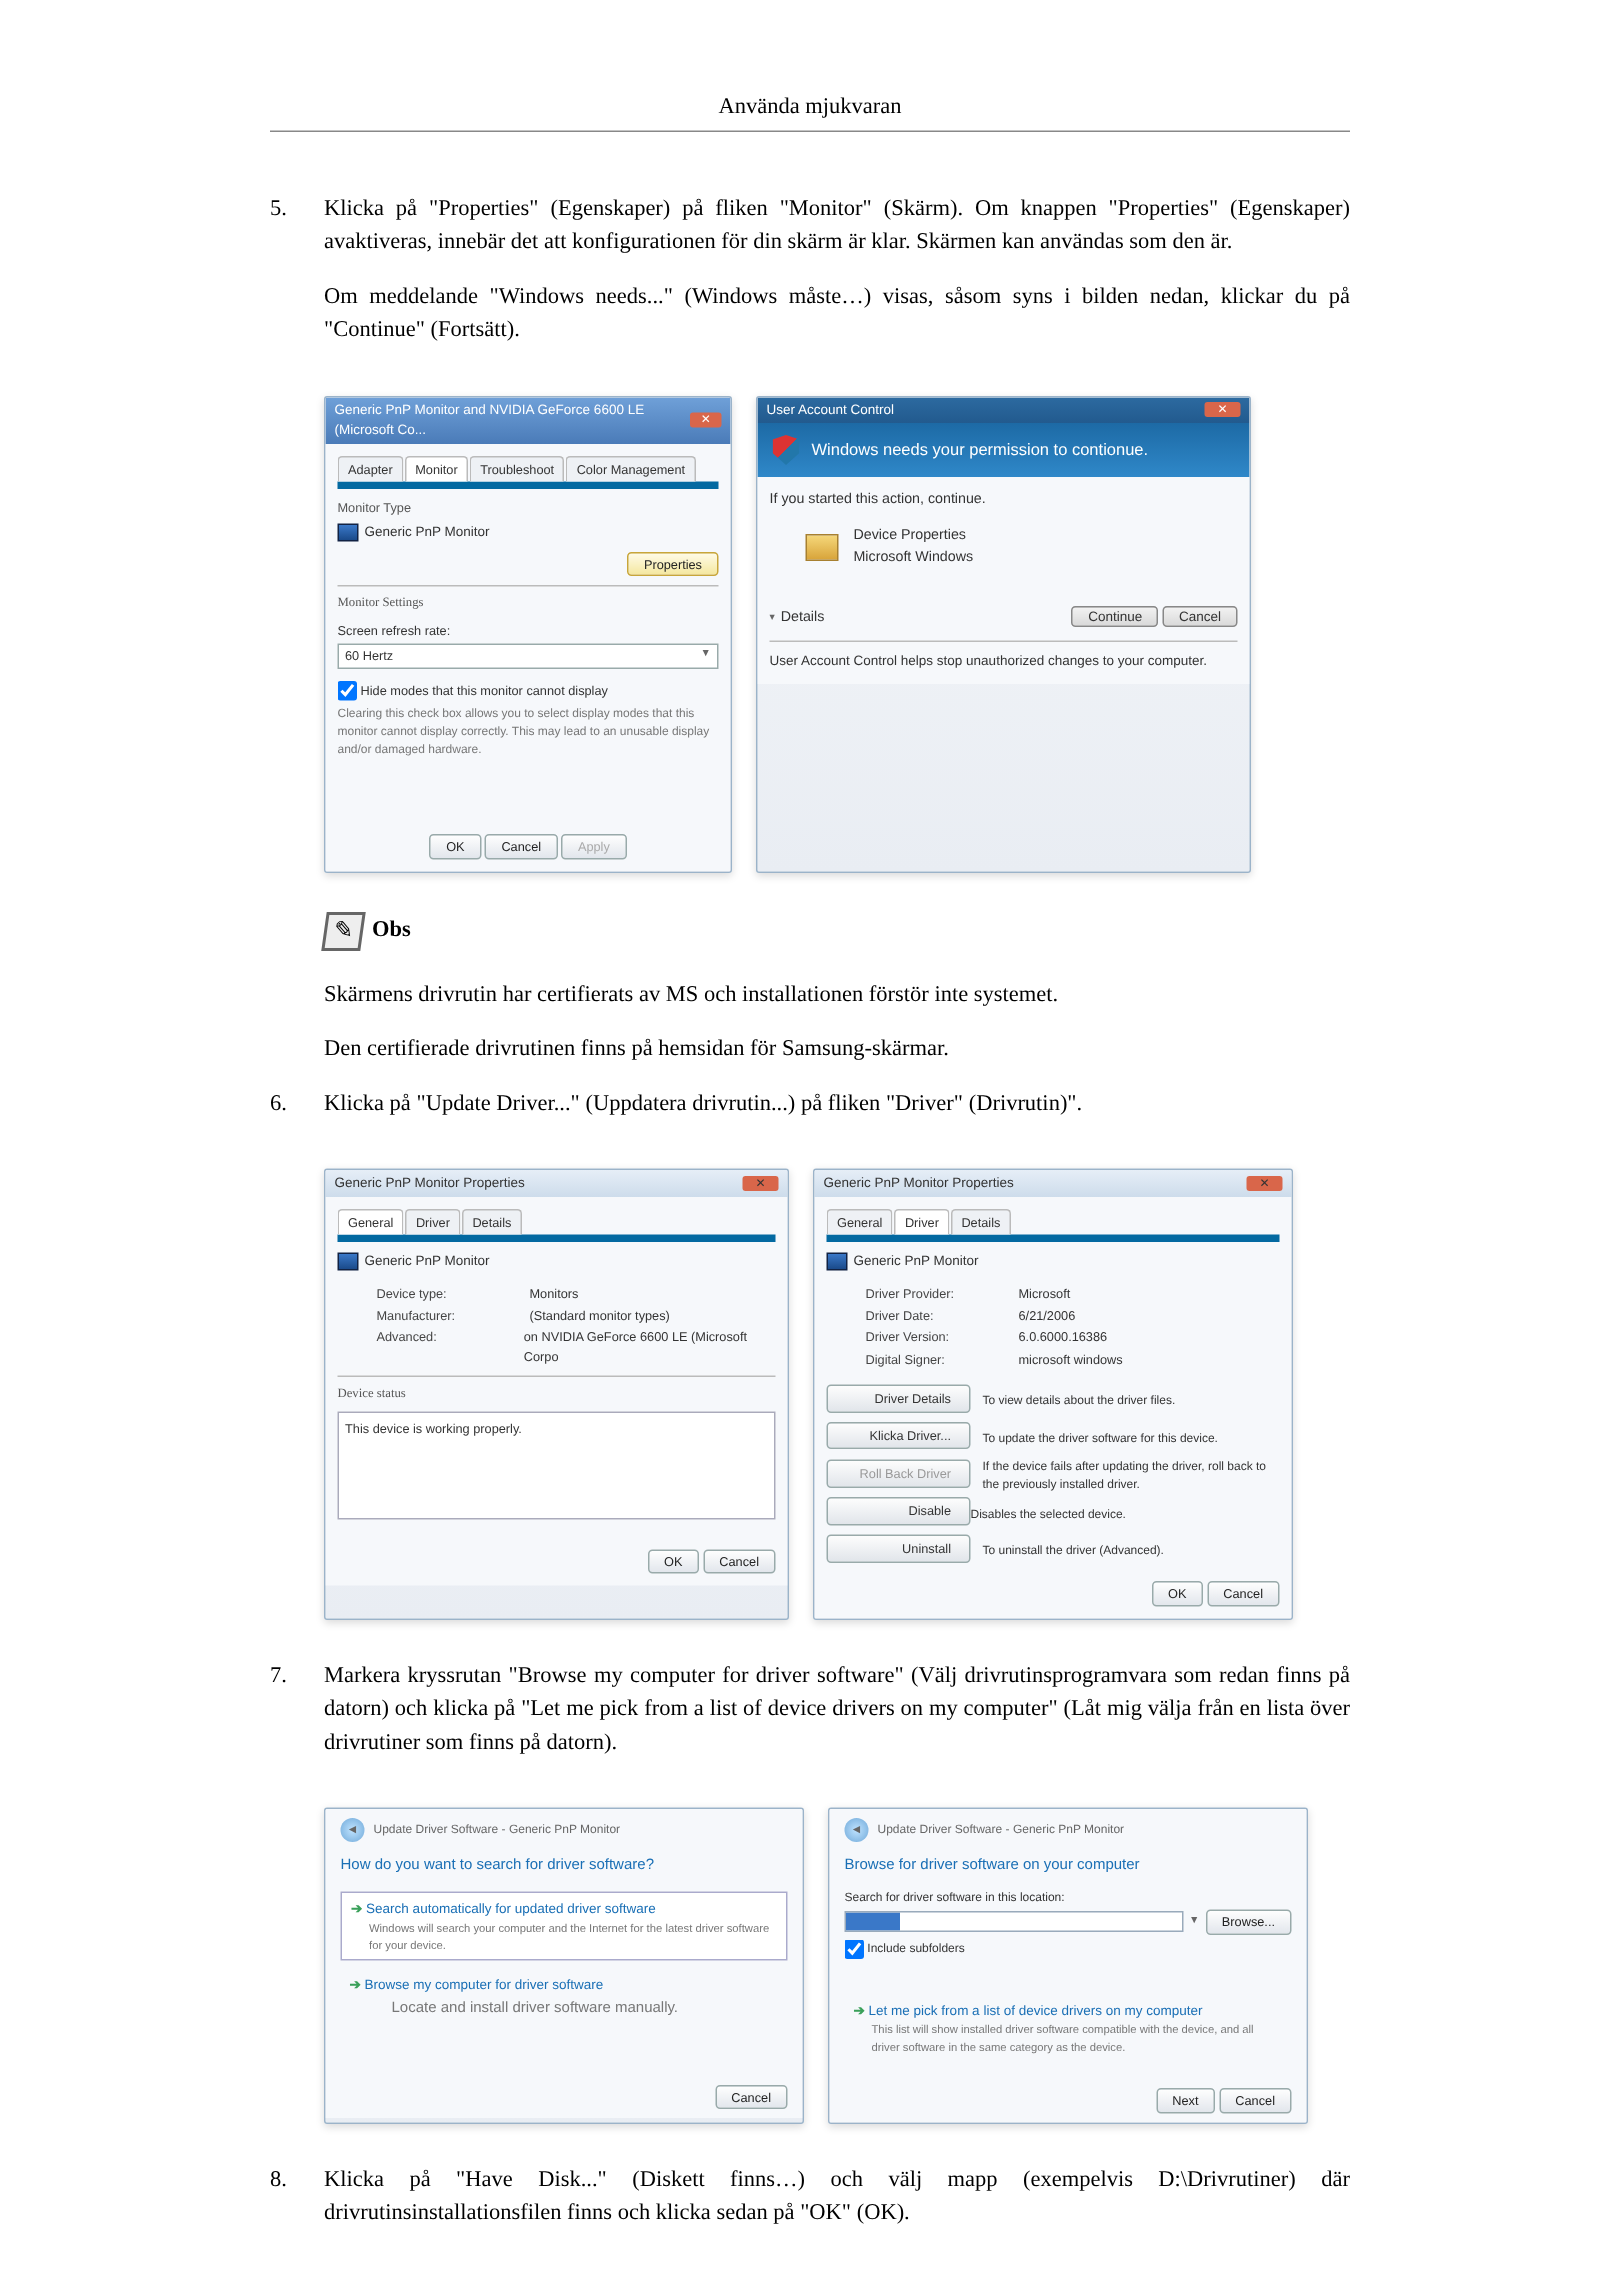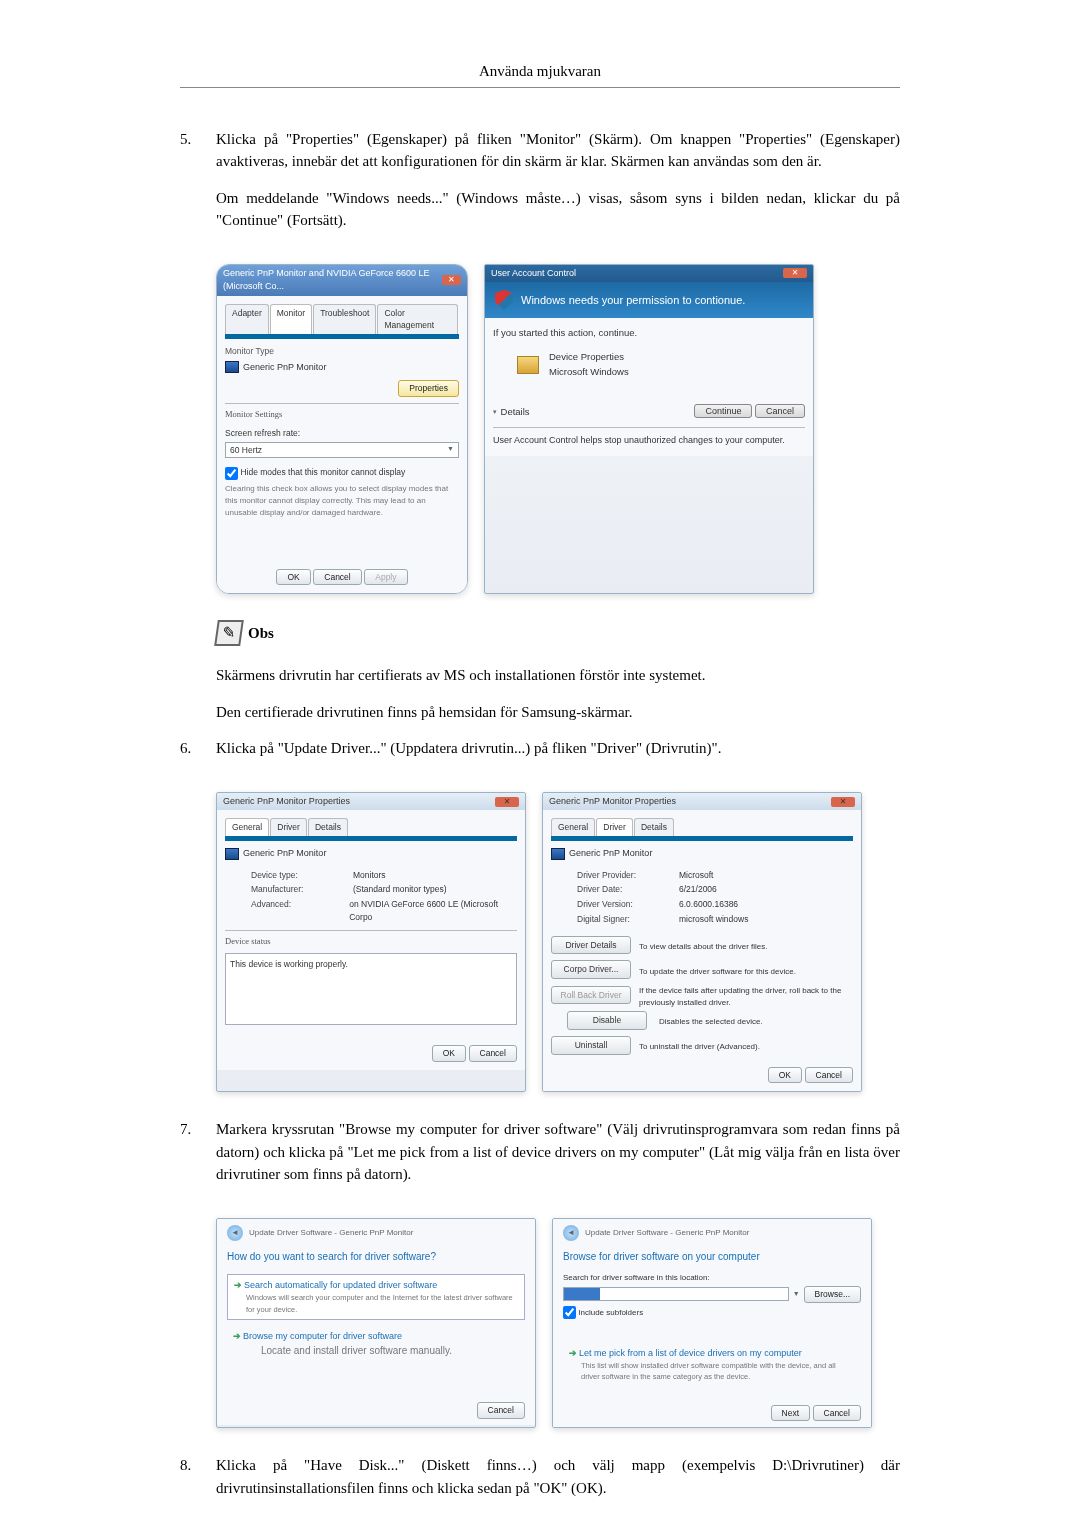--- a/index.html
+++ b/index.html
@@ -147,26 +147,26 @@
       display: inline-block;
       width: 14px; height: 12px;
       background: linear-gradient(#3a78c8, #1a4a8a);
       border: 1px solid #124;
       vertical-align: middle;
       margin-right: 4px;
     }
     .blue-highlight { background: #fff; border: 1px solid #aac; padding: 4px 6px; font-size: 9px; }
     .driver-btn {
       display: block;
-      width: 80px;
+      width: 96px;
       background: linear-gradient(#fdfdfd, #e1e5ea);
       border: 1px solid #9aa;
       border-radius: 3px;
-      padding: 2px 0;
-      text-align: center;
+      padding: 2px 12px;
+      text-align: right;
       font-size: 8.5px;
       margin-bottom: 4px;
     }
     .lbl-val { display: flex; font-size: 8.5px; margin-bottom: 2px; }
     .lbl-val .l { width: 102px; color: #444; }
     .lbl-val .v { color: #333; }
     .chev { font-size: 7px; color: #666; }
     .link-blue { color: #1a6fb5; }
     .green-arrow { color: #3aa05a; font-weight: bold; }
     .update-col { width: 320px; }
@@ -180,21 +180,21 @@
 <div class="step">
   <div class="step-num">5.</div>
   <div class="step-body">
     <p>Klicka på "Properties" (Egenskaper) på fliken "Monitor" (Skärm). Om knappen "Properties" (Egenskaper) avaktiveras, innebär det att konfigurationen för din skärm är klar. Skärmen kan användas som den är.</p>
     <p>Om meddelande "Windows needs..." (Windows måste…) visas, såsom syns i bilden nedan, klickar du på "Continue" (Fortsätt).</p>
   </div>
 </div>
 
 <div class="figures">
 
-  <div class="fig-box" style="width:252px;border-radius:13px;">
+  <div class="fig-box" style="width:272px;">
     <div class="fig-titlebar">
       <span>Generic PnP Monitor and NVIDIA GeForce 6600 LE (Microsoft Co...</span>
       <span class="close-x">✕</span>
     </div>
     <div class="fig-body">
       <div class="tabbar">
         <div class="tab">Adapter</div>
         <div class="tab active">Monitor</div>
         <div class="tab">Troubleshoot</div>
         <div class="tab">Color Management</div>
@@ -331,28 +331,28 @@
             <span class="l">Digital Signer:</span>
             <span class="v">microsoft windows</span>
           </div>
       </div>
       <div style="margin-top:10px;display:flex;flex-direction:column;gap:2px;">
         <div style="display:flex;gap:8px;align-items:center;">
             <span class="driver-btn">Driver Details</span>
             <span style="font-size:8px;flex:1;">To view details about the driver files.</span>
           </div>
         <div style="display:flex;gap:8px;align-items:center;">
-            <span class="driver-btn">Corpo Driver...</span>
+            <span class="driver-btn">Klicka Driver...</span>
             <span style="font-size:8px;flex:1;">To update the driver software for this device.</span>
           </div>
         <div style="display:flex;gap:8px;align-items:center;">
             <span class="driver-btn" style="color:#999;">Roll Back Driver</span>
             <span style="font-size:8px;flex:1;">If the device fails after updating the driver, roll back to the previously installed driver.</span>
           </div>
-        <div style="display:flex;gap:12px;align-items:center;margin-left:16px;">
+        <div style="display:flex;gap:0;align-items:center;">
             <span class="driver-btn">Disable</span>
             <span style="font-size:8px;flex:1;">Disables the selected device.</span>
           </div>
         <div style="display:flex;gap:8px;align-items:center;">
             <span class="driver-btn">Uninstall</span>
             <span style="font-size:8px;flex:1;">To uninstall the driver (Advanced).</span>
           </div>
       </div>
       <div style="text-align:right;margin-top:8px;">
         <span class="btn-sm">OK</span>

